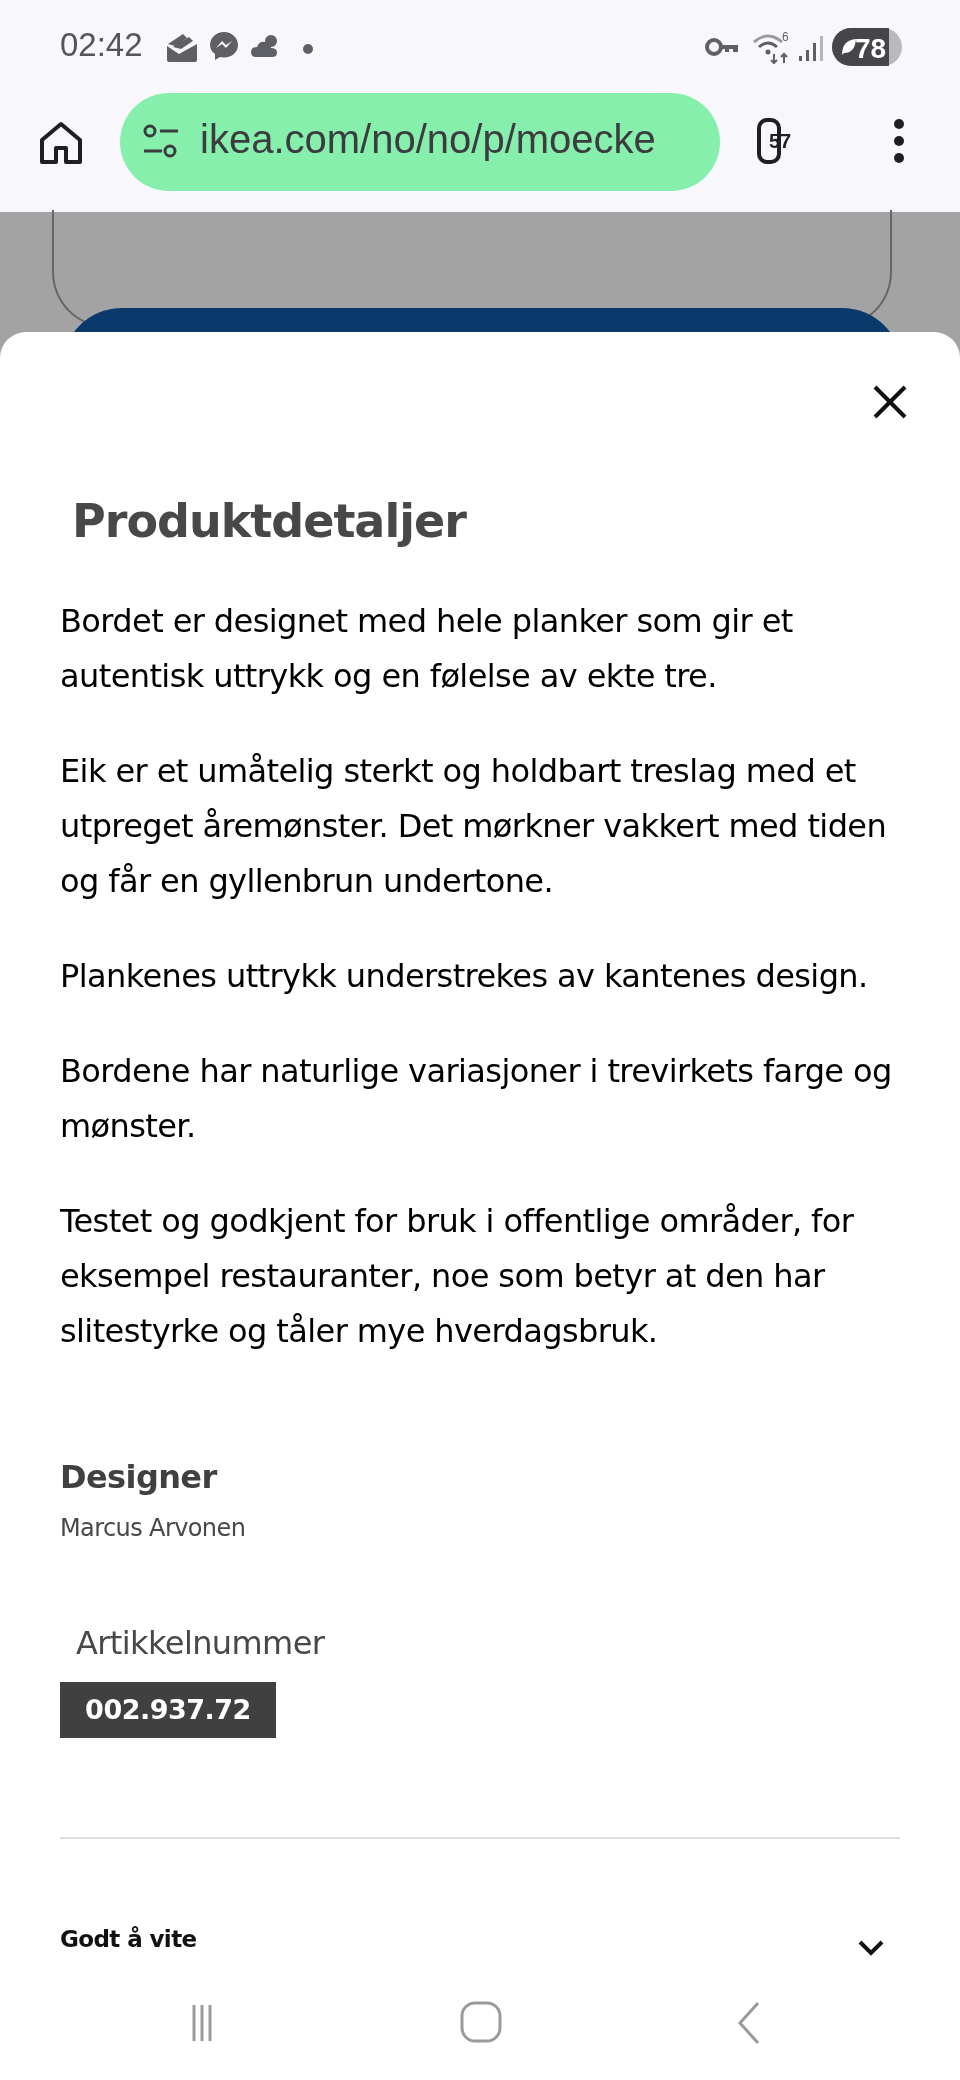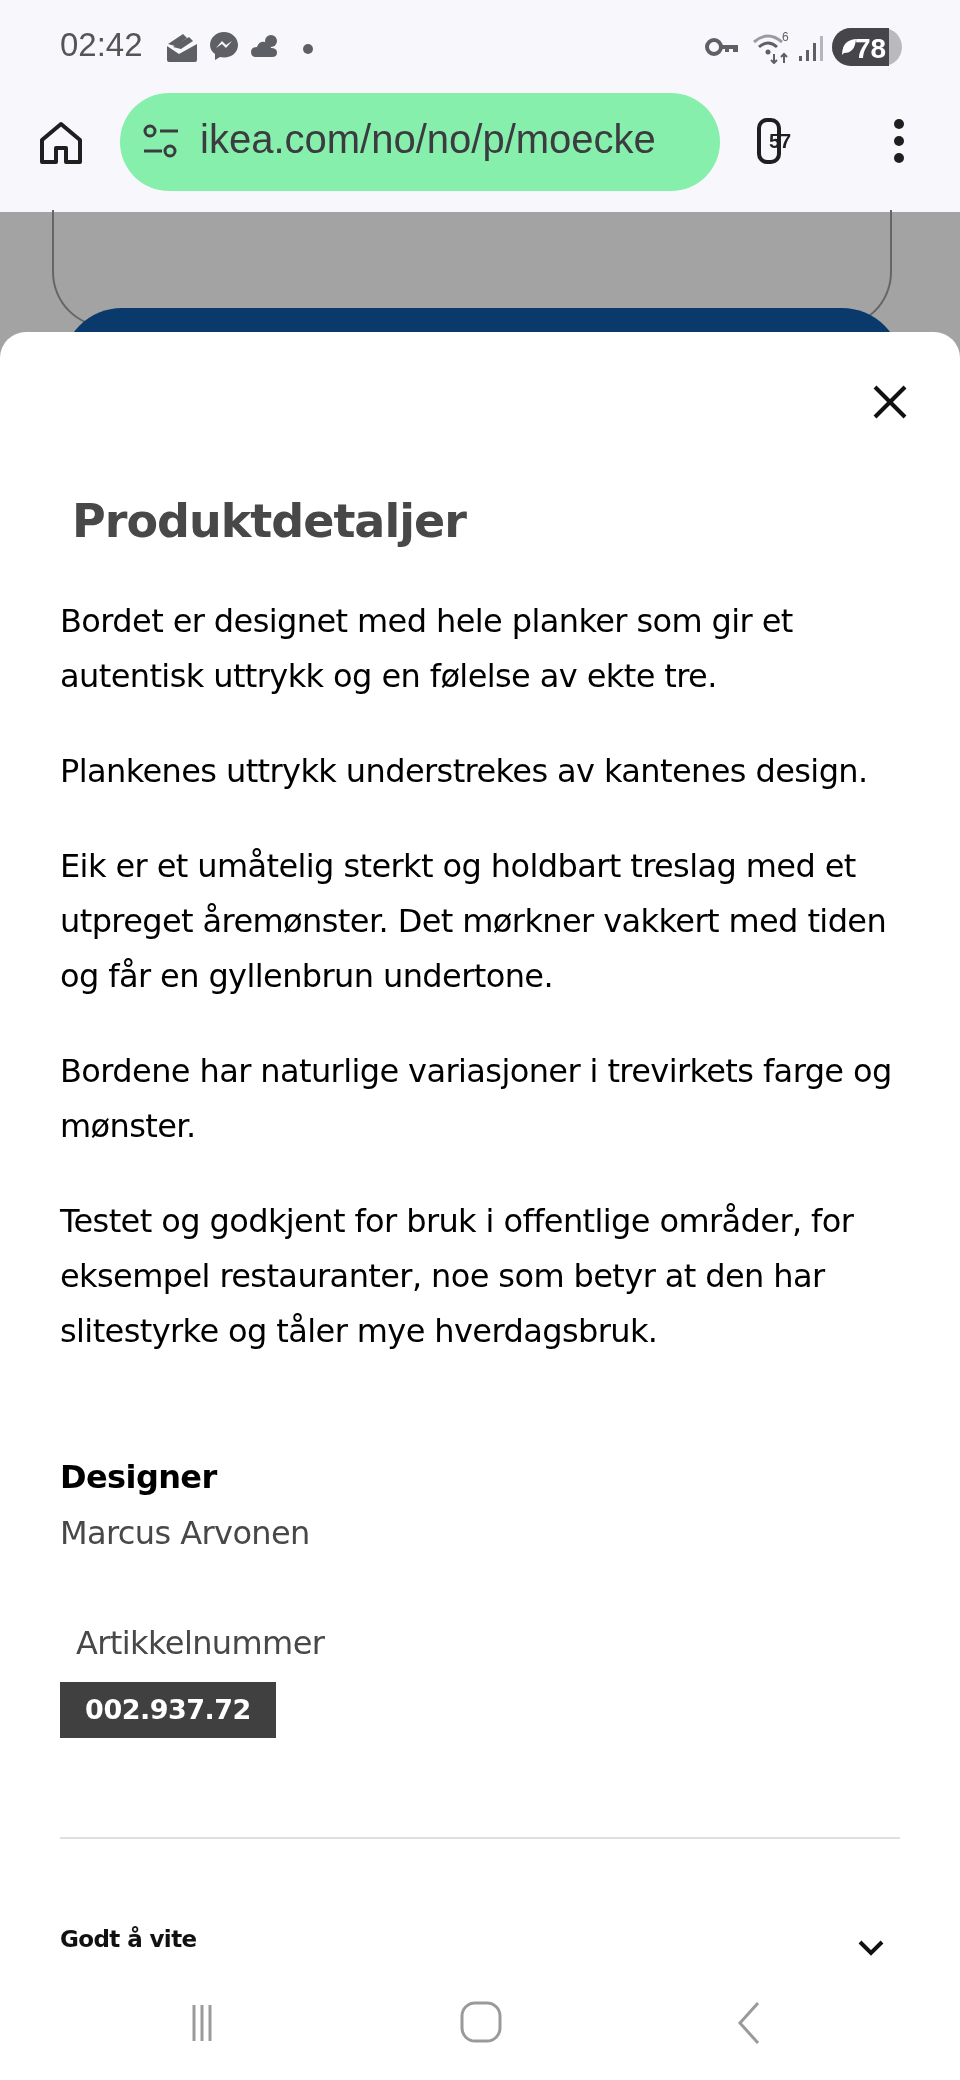--- a/index.html
+++ b/index.html
@@ -11,22 +11,22 @@
   .url-pill { position:absolute; left:120px; top:3px; width:600px; height:98px; background:#86efac; border-radius:49px; }
   .url-text { position:absolute; left:80px; top:24px; font-family:"Liberation Sans", sans-serif; font-size:40px; color:#3b3b40; white-space:nowrap; width:500px; overflow:hidden; }
   .overlay { position:absolute; left:0; top:212px; width:960px; height:1868px; background:#a3a3a3; }
   .bg-input { position:absolute; left:52px; top:150px; width:836px; height:116px; border:2px solid #666; border-top:none; border-radius:0 0 56px 56px; }
   .bg-button { position:absolute; left:62px; top:96px; width:840px; height:140px; background:#0a3a6b; border-radius:60px 60px 0 0; }
   .sheet { position:absolute; left:0; top:332px; width:960px; height:1748px; background:#fff; border-radius:26px 26px 0 0; }
   .close { position:absolute; left:870px; top:50px; width:40px; height:40px; cursor:pointer; }
   .title { position:absolute; left:60px; top:150px; font-family:"DejaVu Sans", sans-serif; font-weight:bold; font-size:46px; color:#484848; letter-spacing:-1px; }
   .desc { position:absolute; left:60px; top:262px; width:850px; }
   .desc p { margin:0 0 40px 0; font-size:32px; line-height:55px; color:#000000; font-family:"DejaVu Sans", sans-serif; letter-spacing:-0.6px; }
-  .designer-label { position:absolute; left:60px; top:1126px; font-size:32px; font-weight:bold; color:#000000; letter-spacing:-0.6px; }
-  .designer-name { position:absolute; left:60px; top:1182px; font-size:32px; color:#484848; letter-spacing:-0.6px; }
+  .designer-label { position:absolute; left:60px; top:1126px; font-size:32px; font-weight:bold; color:#404040; letter-spacing:-0.6px; }
+  .designer-name { position:absolute; left:60px; top:1182px; font-size:24px; color:#484848; letter-spacing:-0.6px; }
   .art-label { position:absolute; left:76px; top:1292px; font-size:32px; color:#484848; letter-spacing:-0.6px; }
   .art-badge { position:absolute; left:60px; top:1350px; width:216px; height:56px; background:#404040; color:#fff; font-weight:bold; font-size:27px; line-height:56px; text-align:center; letter-spacing:-0.5px; }
   .divider { position:absolute; left:60px; top:1505px; width:840px; height:2px; background:#dfdfdf; }
   .accordion { position:absolute; left:60px; top:1594px; width:840px; height:50px; cursor:pointer; }
   .acc-label { position:absolute; left:0; top:0; font-size:23px; font-weight:bold; color:#111; letter-spacing:-0.6px; }
   .acc-chevron { position:absolute; right:14px; top:12px; }
   .navbar { position:absolute; left:0; top:1975px; width:960px; height:105px; background:#fff; }
   .nav-btn { position:absolute; top:18px; width:80px; height:60px; cursor:pointer; }
 </style>
 </head>
@@ -130,22 +130,22 @@
   <span class="close">
     <svg width="40" height="40" viewBox="0 0 40 40">
         <line x1="5" y1="5" x2="35" y2="35" stroke="#111" stroke-width="4"></line>
         <line x1="35" y1="5" x2="5" y2="35" stroke="#111" stroke-width="4"></line>
       </svg>
   </span>
   <h1 class="title" style="margin:12px;">Produktdetaljer</h1>
 
   <div class="desc">
     <p>Bordet er designet med hele planker som gir et autentisk uttrykk og en følelse av ekte tre.</p>
+    <p>Eik er et umåtelig sterkt og holdbart treslag med et utpreget åremønster. Det mørkner vakkert med tiden og får en gyllenbrun undertone.</p>
     <p>Plankenes uttrykk understrekes av kantenes design.</p>
-    <p>Eik er et umåtelig sterkt og holdbart treslag med et utpreget åremønster. Det mørkner vakkert med tiden og får en gyllenbrun undertone.</p>
     <p>Bordene har naturlige variasjoner i trevirkets farge og mønster.</p>
     <p>Testet og godkjent for bruk i offentlige områder, for eksempel restauranter, noe som betyr at den har slitestyrke og tåler mye hverdagsbruk.</p>
   </div>
 
   <div class="designer-label">Designer</div>
   <div class="designer-name">Marcus Arvonen</div>
 
   <div class="art-label">Artikkelnummer</div>
   <div class="art-badge">002.937.72</div>
 

